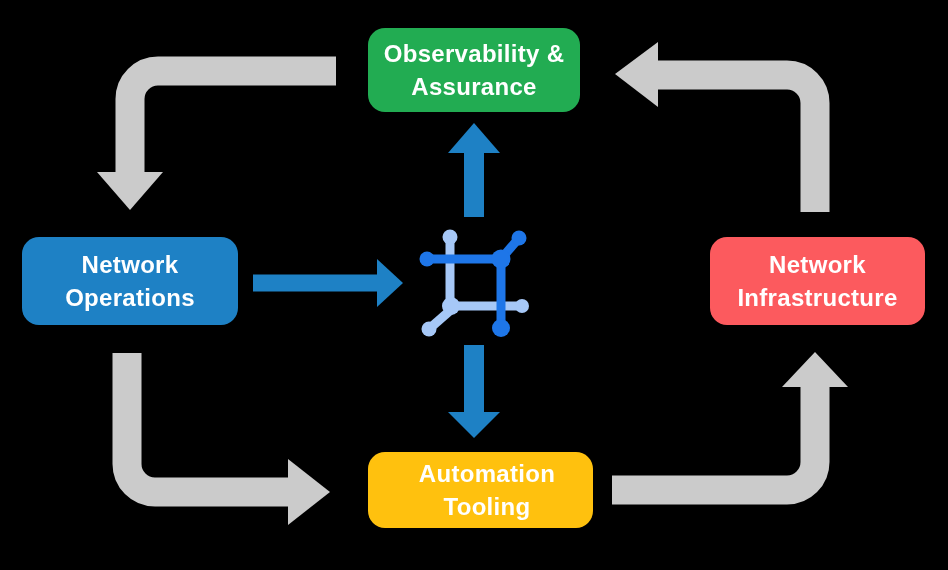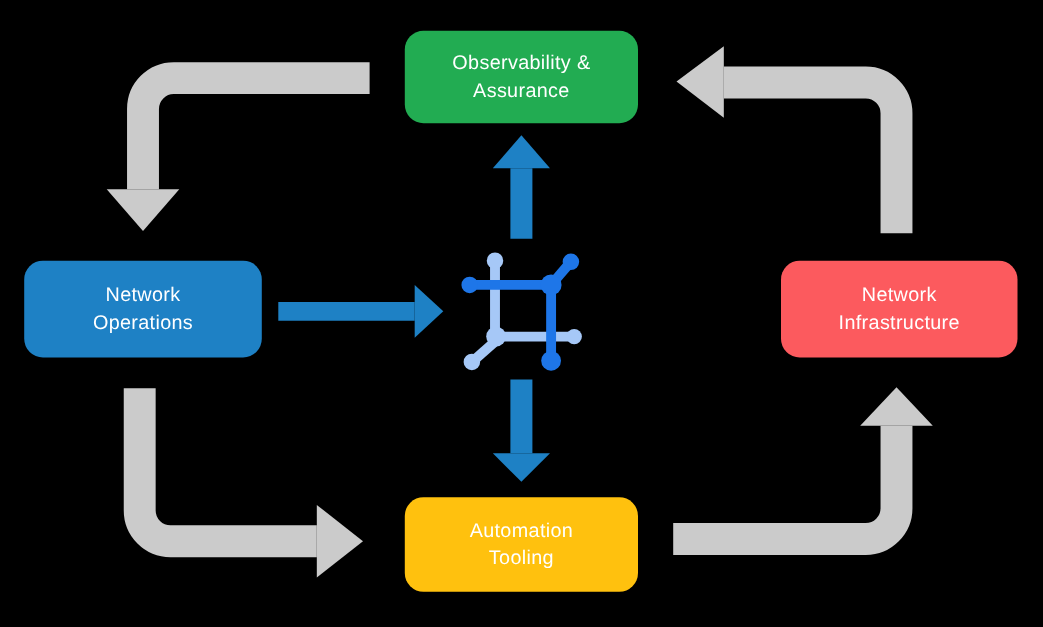--- a/index.html
+++ b/index.html
@@ -12,30 +12,30 @@
   }
   .arrows{position:absolute;left:0;top:0;width:948px;height:570px;}
   .node{
     position:absolute;
     border-radius:17px;
     display:flex;align-items:center;justify-content:center;
     text-align:center;
   }
   .node-label{
     color:#ffffff;
-    font-size:18px;
-    font-weight:400;
+    font-size:24px;
+    font-weight:700;
     letter-spacing:0.3px;
     line-height:1.38;
     white-space:pre-line;
   }
   .node-observability{left:368px;top:28px;width:212px;height:84px;background:#22AC52;}
   .node-operations{left:22px;top:237px;width:216px;height:88px;background:#1E81C5;}
   .node-infrastructure{left:710px;top:237px;width:215px;height:88px;background:#FC5A5E;}
-  .node-automation{left:368px;top:452px;width:212px;height:86px;background:#FFC10E;}
+  .node-automation{left:368px;top:452px;width:212px;height:76px;background:#FFC10E;padding-left:13px;}
   .center-icon{position:absolute;left:415px;top:222px;width:120px;height:120px;}
   .gray-path{stroke:#CBCBCB;stroke-width:29;fill:none;}
   .gray-head{fill:#CBCBCB;}
   .blue-path{stroke:#1E81C5;fill:none;}
   .blue-head{fill:#1E81C5;}
 </style>
 </head>
 <body>
 
 <div class="canvas">

